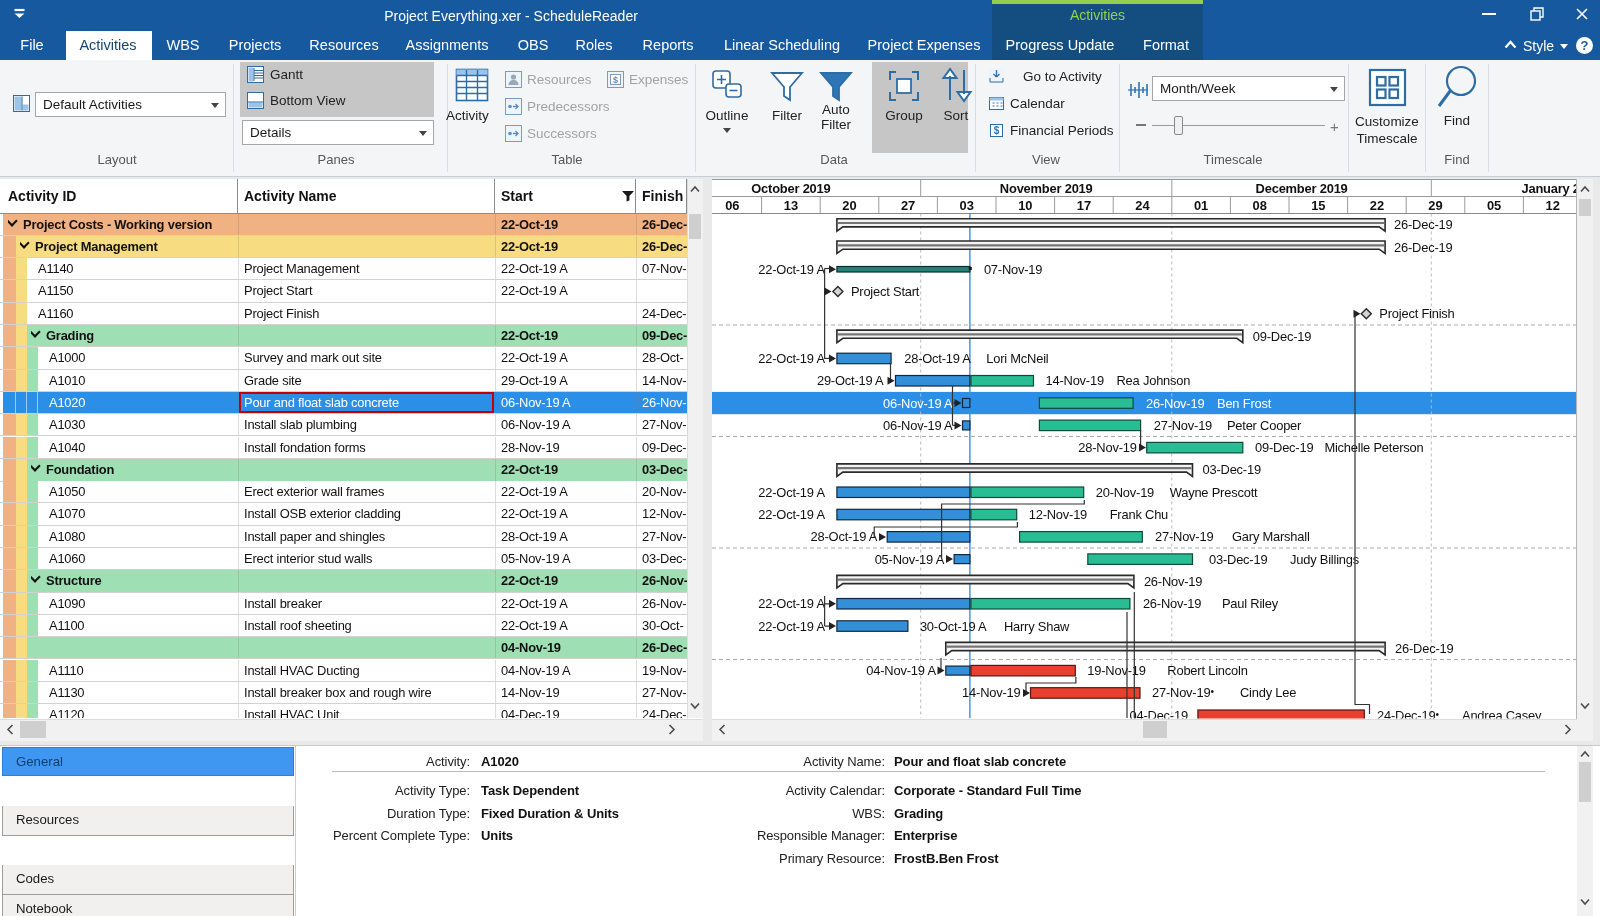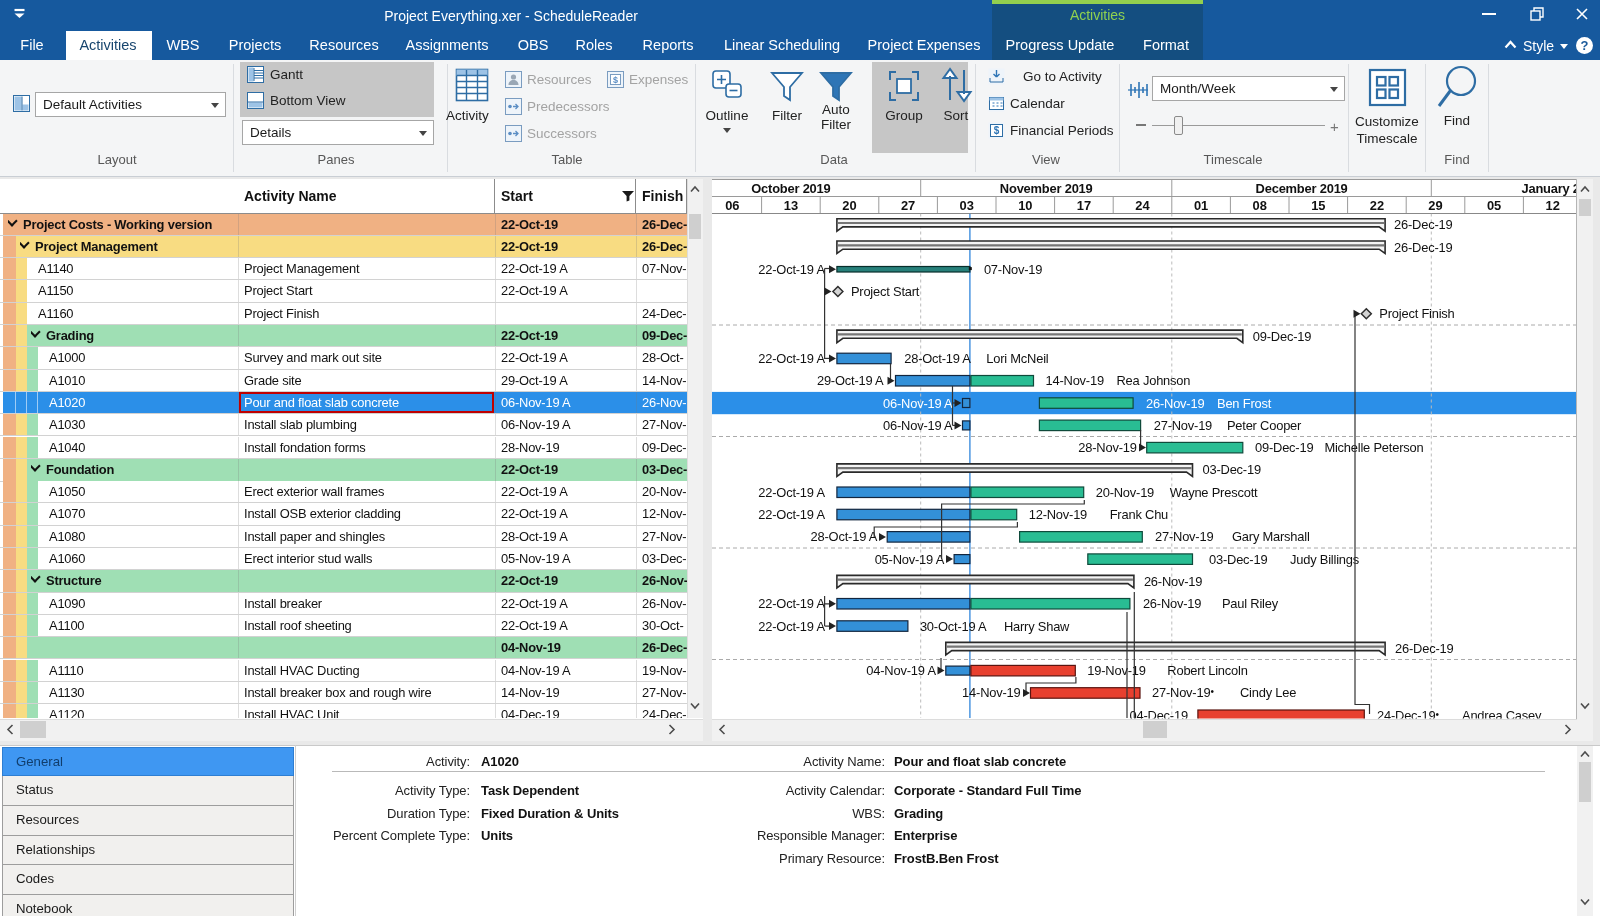--- a/index.html
+++ b/index.html
@@ -184,20 +184,23 @@
       <rect x="21.5" y="21.5" width="8.5" height="8.5"></rect>
     </svg>
 <div class="abs btxt" style="left:1337px;top:113px;width:100px;text-align:center;line-height:17px;">Customize<br>Timescale</div>
 <svg class="abs" style="left:1437px;top:64px" width="42" height="46" viewBox="0 0 42 46" fill="none" stroke="#2e6da4" stroke-width="2.2">
       <circle cx="24" cy="17" r="14"></circle>
       <path d="M13.5 26.5L2 42" stroke-width="3"></path>
     </svg>
 <div class="abs btxt" style="left:1427px;top:113px;width:60px;text-align:center;">Find</div>
 <div class="abs" style="left:0px;top:179px;width:703px;height:561px;background:#fff;border-top:1px solid #9a9a9a;"></div>
 <div class="abs" style="left:0px;top:179px;width:687px;height:34.5px;background:#fff;border-bottom:1px solid #8c8c8c"></div>
+<div class="abs" style="left:2px;top:179px;width:236px;height:34.5px;border-right:1px solid #8c8c8c;font-weight:bold;font-size:14px;color:#111;">
+      <span style="position:absolute;left:6px;top:9px;">Activity ID</span>
+    </div>
 <div class="abs" style="left:238px;top:179px;width:257px;height:34.5px;border-right:1px solid #8c8c8c;font-weight:bold;font-size:14px;color:#111;">
       <span style="position:absolute;left:6px;top:9px;">Activity Name</span>
     </div>
 <div class="abs" style="left:495px;top:179px;width:141px;height:34.5px;border-right:1px solid #8c8c8c;font-weight:bold;font-size:14px;color:#111;">
       <span style="position:absolute;left:6px;top:9px;">Start</span>
     </div>
 <div class="abs" style="left:636px;top:179px;width:51px;height:34.5px;border-right:1px solid #8c8c8c;font-weight:bold;font-size:14px;color:#111;">
       <span style="position:absolute;left:6px;top:9px;">Finish</span>
     </div>
 <svg class="abs" style="left:620px;top:188px" width="16" height="16" viewBox="0 0 16 16">
@@ -707,23 +710,21 @@
 <svg class="abs" style="left:1580px;top:185px" width="10" height="8" viewBox="0 0 10 8">
       <path d="M1 6.5L5 2l4 4.5" fill="none" stroke="#4d4d4d" stroke-width="1.6"></path>
     </svg>
 <div class="abs" style="left:1579px;top:199px;width:12px;height:17px;background:#cfcfcf;"></div>
 <svg class="abs" style="left:1580px;top:702px" width="10" height="8" viewBox="0 0 10 8">
       <path d="M1 1.5L5 6l4-4.5" fill="none" stroke="#4d4d4d" stroke-width="1.6"></path>
     </svg>
 <div class="abs" style="left:0;top:741px;width:1600px;height:4px;background:#e9e9e9;"></div>
 <div class="abs" style="left:0;top:745px;width:1600px;height:171px;background:#fff;border-top:1px solid #c9c9c9;"></div>
 <div class="abs" style="left:2px;top:746.5px;width:292px;height:29.7px;background:#3f97f2;border:1px solid #2e7ed2;color:#113e6d;font-size:13.2px;line-height:28px;"><span style="margin-left:13px;">General</span></div>
-<div class="abs" style="left:2px;top:776.2px;width:292px;height:29.7px;background:#f1f0ee;border:1px solid #9d9d9d;border-top:none;color:#1a1a1a;font-size:13.2px;line-height:28px;"><span style="margin-left:13px;">Status</span></div>
 <div class="abs" style="left:2px;top:805.9px;width:292px;height:29.7px;background:#f1f0ee;border:1px solid #9d9d9d;border-top:none;color:#1a1a1a;font-size:13.2px;line-height:28px;"><span style="margin-left:13px;">Resources</span></div>
-<div class="abs" style="left:2px;top:835.6px;width:292px;height:29.7px;background:#f1f0ee;border:1px solid #9d9d9d;border-top:none;color:#1a1a1a;font-size:13.2px;line-height:28px;"><span style="margin-left:13px;">Relationships</span></div>
 <div class="abs" style="left:2px;top:865.3px;width:292px;height:29.7px;background:#f1f0ee;border:1px solid #9d9d9d;border-top:none;color:#1a1a1a;font-size:13.2px;line-height:28px;"><span style="margin-left:13px;">Codes</span></div>
 <div class="abs" style="left:2px;top:895.0px;width:292px;height:29.7px;background:#f1f0ee;border:1px solid #9d9d9d;border-top:none;color:#1a1a1a;font-size:13.2px;line-height:28px;"><span style="margin-left:13px;">Notebook</span></div>
 <div class="abs" style="left:295px;top:745px;width:1px;height:171px;background:#cfcfcf;"></div>
 <div class="abs" style="left:140px;top:754px;width:330px;text-align:right;font-size:13px;letter-spacing:-0.1px;color:#222;">Activity:</div>
 <div class="abs" style="left:481px;top:754px;font-size:13px;letter-spacing:-0.1px;font-weight:bold;color:#111;">A1020</div>
 <div class="abs" style="left:555px;top:754px;width:330px;text-align:right;font-size:13px;letter-spacing:-0.1px;color:#222;">Activity Name:</div>
 <div class="abs" style="left:894px;top:754px;font-size:13px;letter-spacing:-0.1px;font-weight:bold;color:#111;">Pour and float slab concrete</div>
 <div class="abs" style="left:332px;top:771px;width:1213px;height:1px;background:#b9b9b9;"></div>
 <div class="abs" style="left:140px;top:783px;width:330px;text-align:right;font-size:13px;letter-spacing:-0.1px;color:#222;">Activity Type:</div>
 <div class="abs" style="left:481px;top:783px;font-size:13px;letter-spacing:-0.1px;font-weight:bold;color:#111;">Task Dependent</div>

